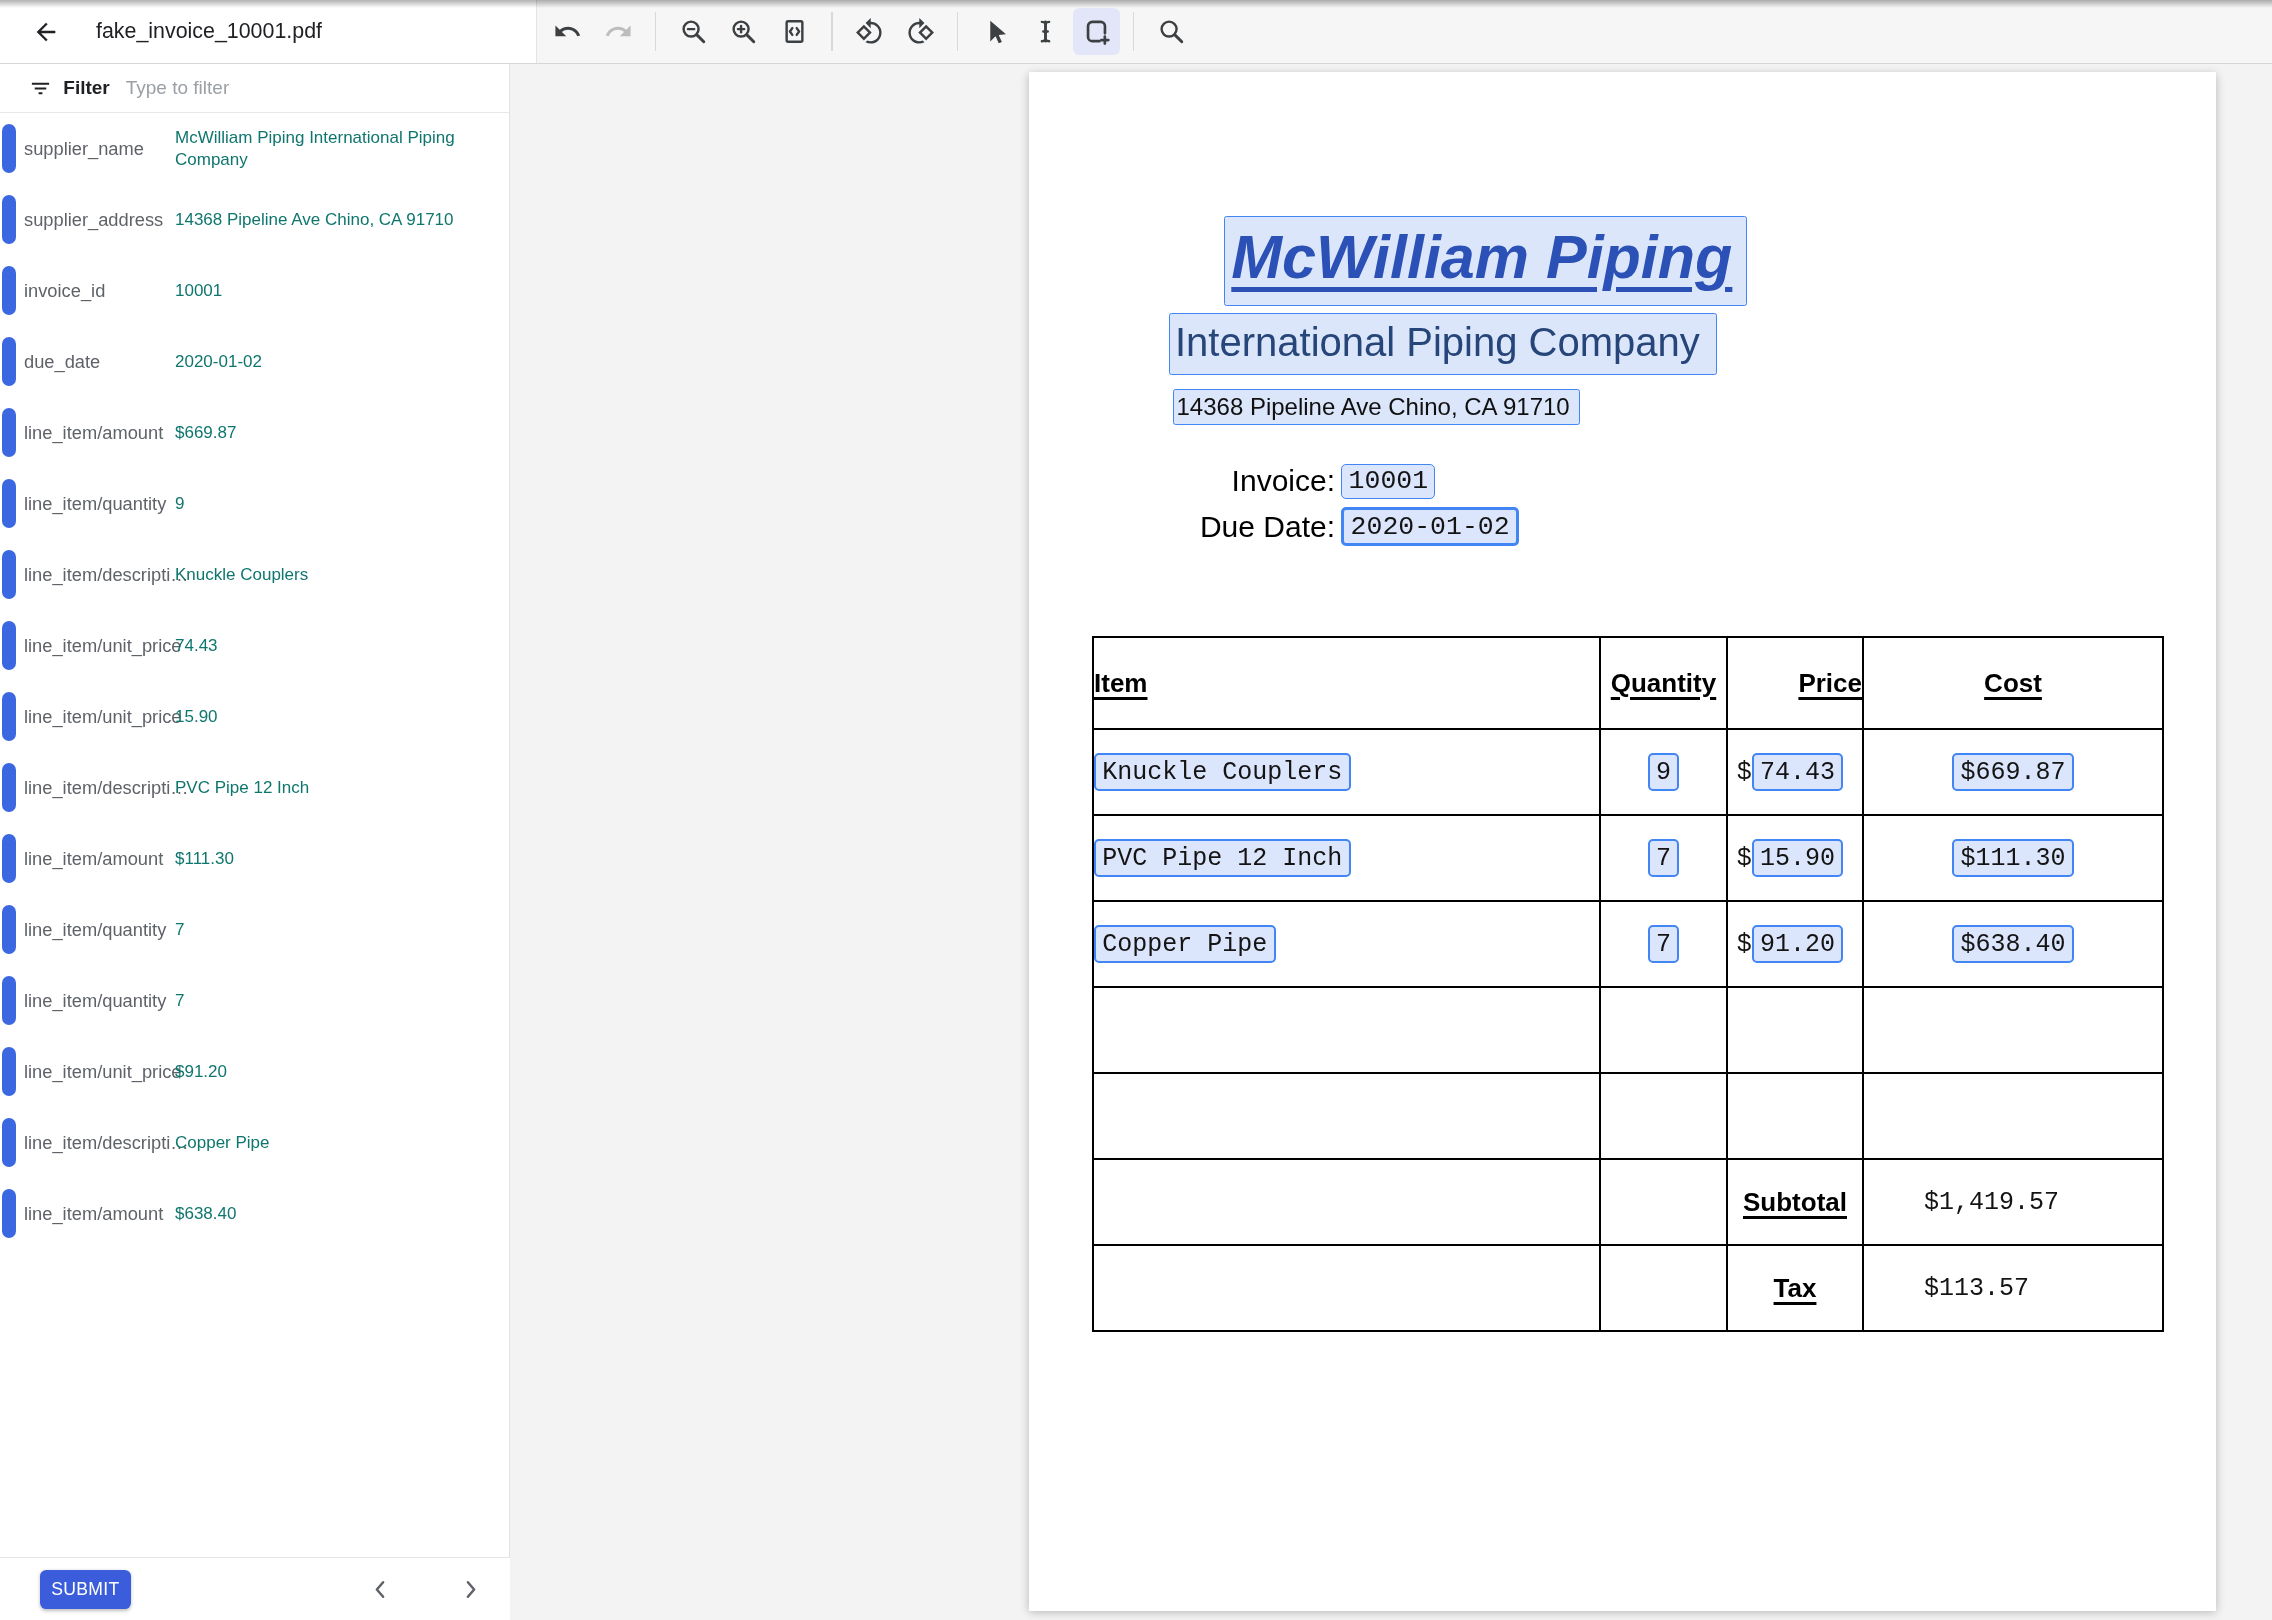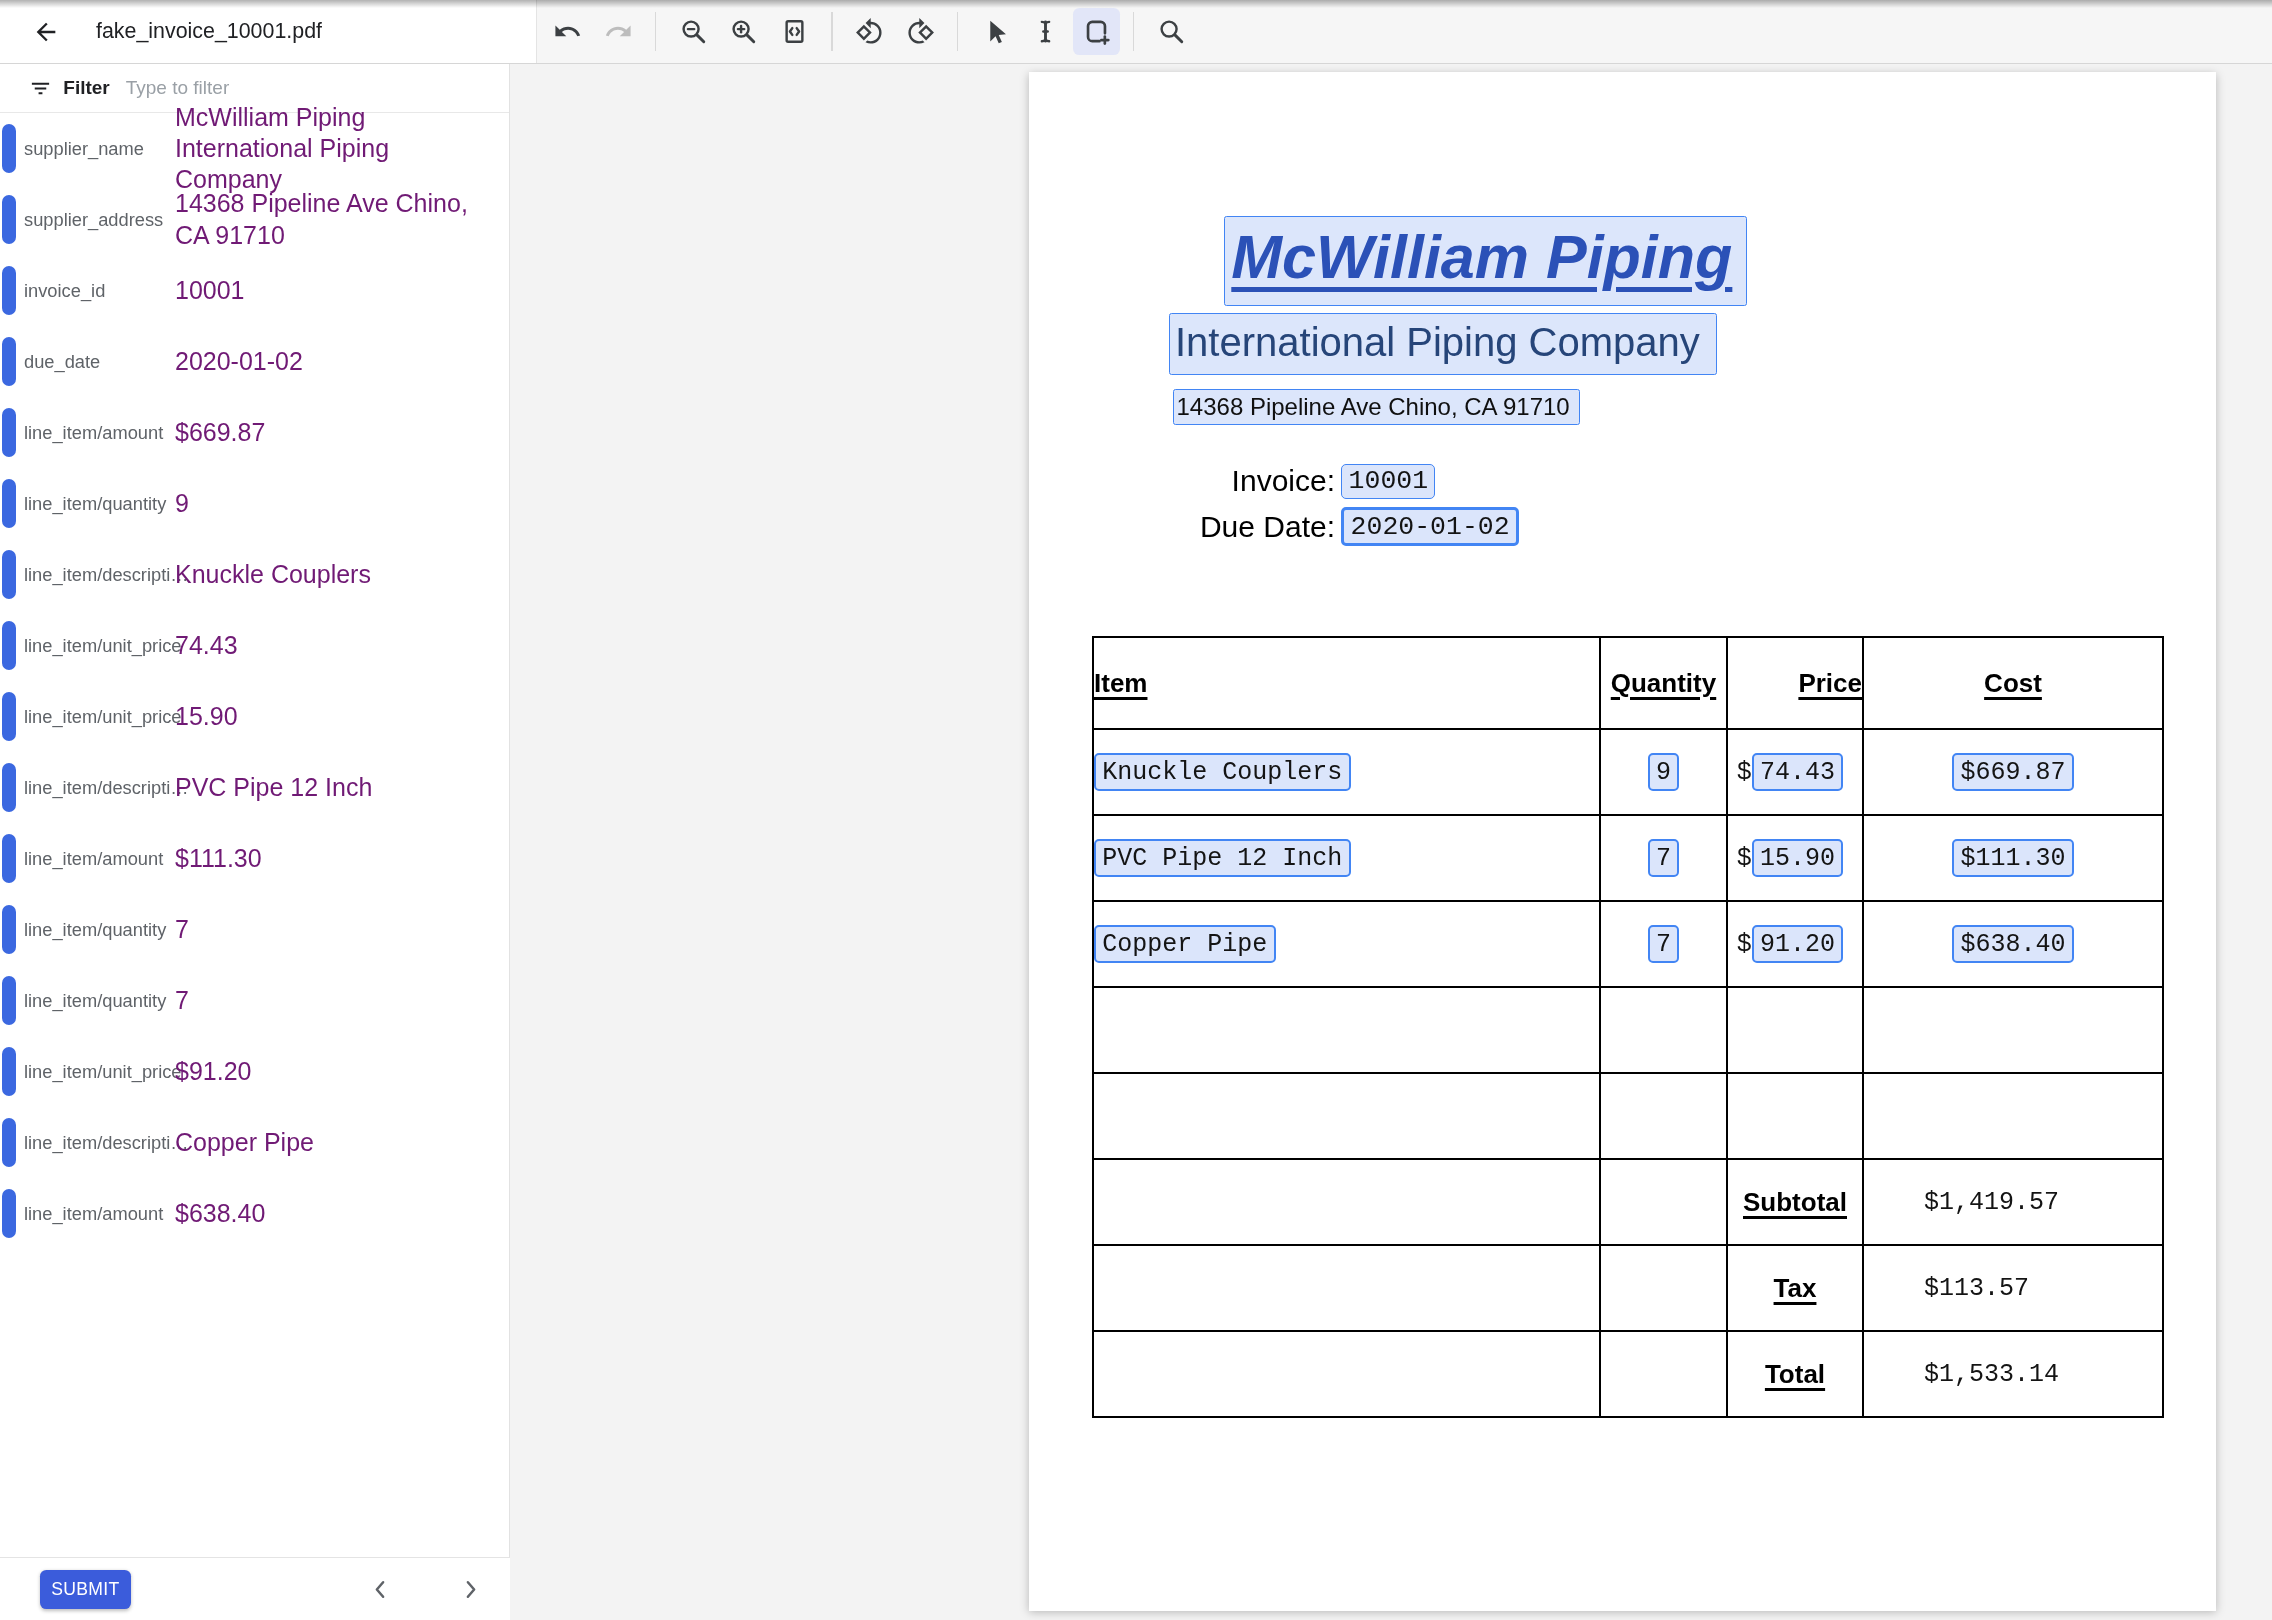--- a/index.html
+++ b/index.html
@@ -23,21 +23,21 @@
   .filter-row{height:48px;border-bottom:1.3px solid #e8e8e8;display:flex;align-items:center;}
   .filter-icon{margin-left:29px;display:block;}
   .filter-label{margin-left:11.3px;font-size:19px;font-weight:bold;color:#202124;}
   .filter-input{margin-left:14px;border:none;outline:none;font-size:19px;color:#a16207;font-family:"Liberation Sans",sans-serif;background:transparent;width:265px;}
   .filter-input::placeholder{color:#9aa0a6;}
 
   .fields{position:absolute;left:0;top:49px;width:466px;}
   .field-row{position:relative;height:71px;cursor:pointer;}
   .pill{position:absolute;left:1.9px;top:11.3px;bottom:11.3px;width:14px;border-radius:7.6px;background:#3b68e0;}
   .fkey{position:absolute;left:24px;top:0;height:100%;display:flex;align-items:center;font-size:18.3px;color:#5f6368;white-space:nowrap;}
-  .fval{position:absolute;left:175px;top:0;width:315px;height:100%;display:flex;align-items:center;font-size:25px;color:#701a75;line-height:1.25;}
+  .fval{position:absolute;left:175px;top:0;width:315px;height:100%;display:flex;align-items:center;font-size:17px;color:#0f766e;line-height:1.25;}
 
   .sidebar-footer{position:absolute;left:0;bottom:0;width:510px;height:63px;border-top:1.3px solid #e4e4e4;background:#fff;display:flex;align-items:center;}
   .submit-btn{margin-left:40px;min-width:77px;height:39px;padding:0 11.3px;background:#3b5cdb;color:#fff;border:none;border-radius:6.3px;font-size:17.6px;font-family:"Liberation Sans",sans-serif;letter-spacing:0.3px;cursor:pointer;box-shadow:0 1.9px 3.8px rgba(0,0,0,0.25);}
   .pager{margin-left:auto;margin-right:25px;display:flex;align-items:center;gap:61px;}
   .pager .chev{width:29px;height:29px;display:flex;align-items:center;justify-content:center;cursor:pointer;}
 
   
   .page{position:absolute;left:1029px;top:72px;width:1187px;height:1539px;background:#ffffff;box-shadow:0 1.9px 8.8px rgba(0,0,0,0.25);}
 
   .ann{display:inline-block;border:2.5px solid #4285f4;background:#dbe5fb;border-radius:5px;font-family:"Liberation Mono","DejaVu Sans Mono",monospace;color:#141414;}
@@ -367,29 +367,19 @@
       <tr class="body">
         <td class="c-item"></td>
             <td class="c-qty"></td>
         <td class="c-price">
               <span class="t-label">Tax</span>
             </td>
         <td class="c-cost">
               <span class="t-value">$113.57</span>
             </td>
       </tr>
-      <tr class="body">
-        <td class="c-item"></td>
-            <td class="c-qty"></td>
-        <td class="c-price">
-              <span class="t-label">Total</span>
-            </td>
-        <td class="c-cost">
-              <span class="t-value">$1,533.14</span>
-            </td>
-      </tr>
     </tbody>
       </table>
   </div>
 
   <div class="top-shadow"></div>
 </div>
 
 
 </body></html>

